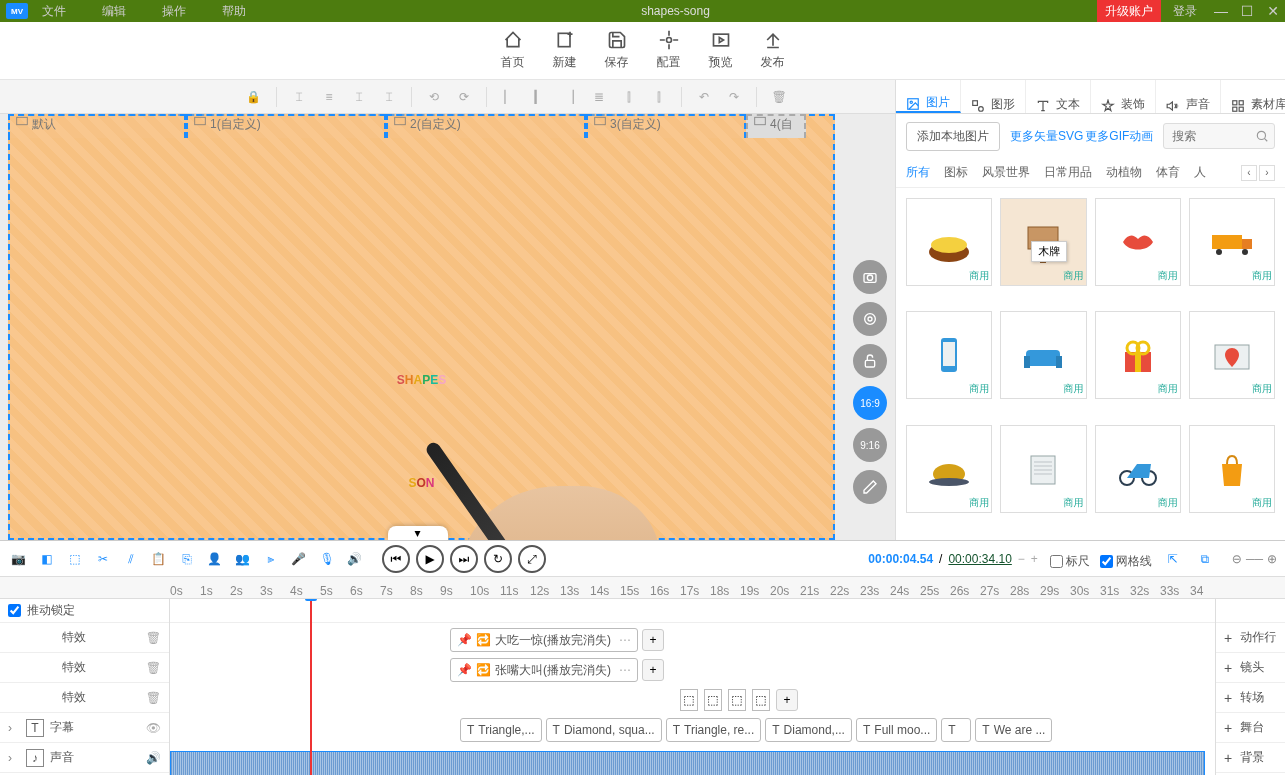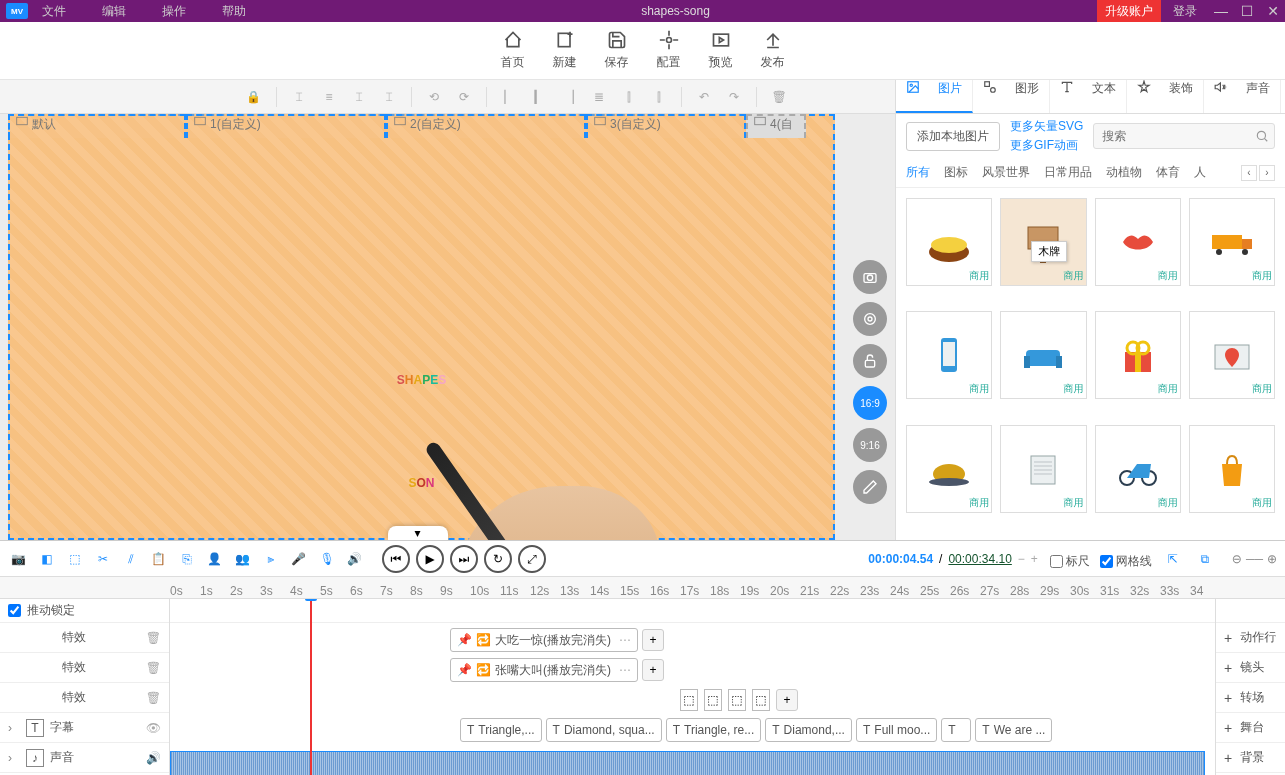--- a/index.html
+++ b/index.html
@@ -1,17 +1,17 @@
 <!DOCTYPE html>
 <html><head>
 <meta charset="utf-8">
 <style>
 *{margin:0;padding:0;box-sizing:border-box;font-family:"Microsoft YaHei",Arial,sans-serif;font-size:12px}
 body{width:1285px;height:775px;overflow:hidden;background:#fff;display:flex;flex-direction:column}
-.titlebar{height:22px;background:#701a75;display:flex;align-items:center;color:#ccc}
+.titlebar{height:22px;background:#4d7c0f;display:flex;align-items:center;color:#ccc}
 .titlebar .logo{width:22px;height:16px;background:#1a8cff;margin:0 6px;display:flex;align-items:center;justify-content:center;color:#fff;font-size:8px;font-weight:bold;border-radius:2px}
 .titlebar .menu{display:flex;gap:20px}
 .titlebar .menu span{padding:3px 8px;cursor:pointer}
 .titlebar .title{flex:1;text-align:center;color:#ddd}
 .titlebar .right{display:flex;align-items:center;gap:2px}
 .titlebar .upgrade{background:#e33;color:#fff;padding:3px 8px}
 .titlebar .login{padding:3px 10px}
 .titlebar .winbtn{width:24px;text-align:center;font-size:14px;cursor:pointer}
 .maintoolbar{height:58px;background:#fff;display:flex;justify-content:center;gap:28px;padding-top:8px;border-bottom:1px solid #e5e5e5}
 .maintoolbar .btn{display:flex;flex-direction:column;align-items:center;gap:4px;cursor:pointer;color:#555}
@@ -39,26 +39,26 @@
 .hand{position:absolute;top:290px;left:380px;width:280px;height:260px}
 .hand .pen{position:absolute;width:14px;height:200px;background:linear-gradient(#222,#444);transform:rotate(-35deg);left:90px;top:20px;border-radius:7px}
 .hand .palm{position:absolute;width:200px;height:180px;background:linear-gradient(#e8c4a0,#d4a574);border-radius:50% 40% 30% 50%;left:70px;top:80px}
 .ratio-tools{position:absolute;right:8px;top:180px;display:flex;flex-direction:column;gap:8px}
 .ratio-btn{width:34px;height:34px;border-radius:50%;background:#999;color:#fff;display:flex;align-items:center;justify-content:center;font-size:10px;cursor:pointer}
 .ratio-btn.active{background:#1a8cff}
 .ratio-btn svg{width:16px;height:16px}
 .canvas-collapse{position:absolute;bottom:0;left:50%;transform:translateX(-50%);width:60px;height:14px;background:#fff;border-radius:8px 8px 0 0;display:flex;align-items:center;justify-content:center;box-shadow:0 -1px 4px rgba(0,0,0,.2)}
 .right-panel{width:390px;background:#fff;border-left:1px solid #ddd;display:flex;flex-direction:column}
 .rp-tabs{height:34px;display:flex;border-bottom:1px solid #ddd}
-.rp-tab{flex:0 0 auto;padding:0 10px;display:flex;align-items:flex-start;gap:18px;cursor:pointer;color:#555;border-right:1px solid #eee}
+.rp-tab{flex:0 0 auto;padding:0 10px;display:flex;align-items:flex-end;gap:6px;cursor:pointer;color:#555;border-right:1px solid #eee}
 .rp-tab.active{color:#1a8cff;border-bottom:2px solid #1a8cff}
 .rp-tab svg{width:14px;height:14px}
 .rp-top{height:44px;display:flex;align-items:center;padding:0 10px;gap:10px}
 .rp-addlocal{border:1px solid #ccc;padding:5px 10px;border-radius:3px;cursor:pointer;color:#555}
-.rp-links{display:flex;flex-direction:column;gap:2px;font-size:11px}
+.rp-links{display:flex;flex-direction:row;gap:2px;font-size:11px}
 .rp-links a{color:#1a8cff;text-decoration:none}
 .rp-search{flex:1;position:relative}
 .rp-search input{width:100%;height:26px;border:1px solid #ddd;border-radius:3px;padding:0 24px 0 8px;background:#f7f7f7}
 .rp-search svg{position:absolute;right:6px;top:6px;width:14px;height:14px;color:#999}
 .rp-cats{height:30px;display:flex;align-items:center;padding:0 10px;gap:14px;border-bottom:1px solid #eee;color:#666}
 .rp-cats span{cursor:pointer;white-space:nowrap}
 .rp-cats span.active{color:#1a8cff}
 .rp-cats .nav{margin-left:auto;display:flex;gap:2px}
 .rp-cats .nav span{border:1px solid #ddd;width:16px;height:16px;display:flex;align-items:center;justify-content:center;font-size:10px}
 .rp-grid{flex:1;overflow:auto;padding:10px;display:grid;grid-template-columns:repeat(4,1fr);gap:8px}

